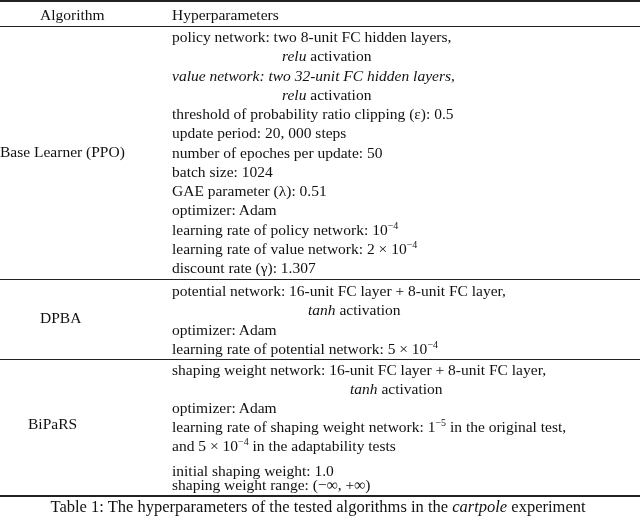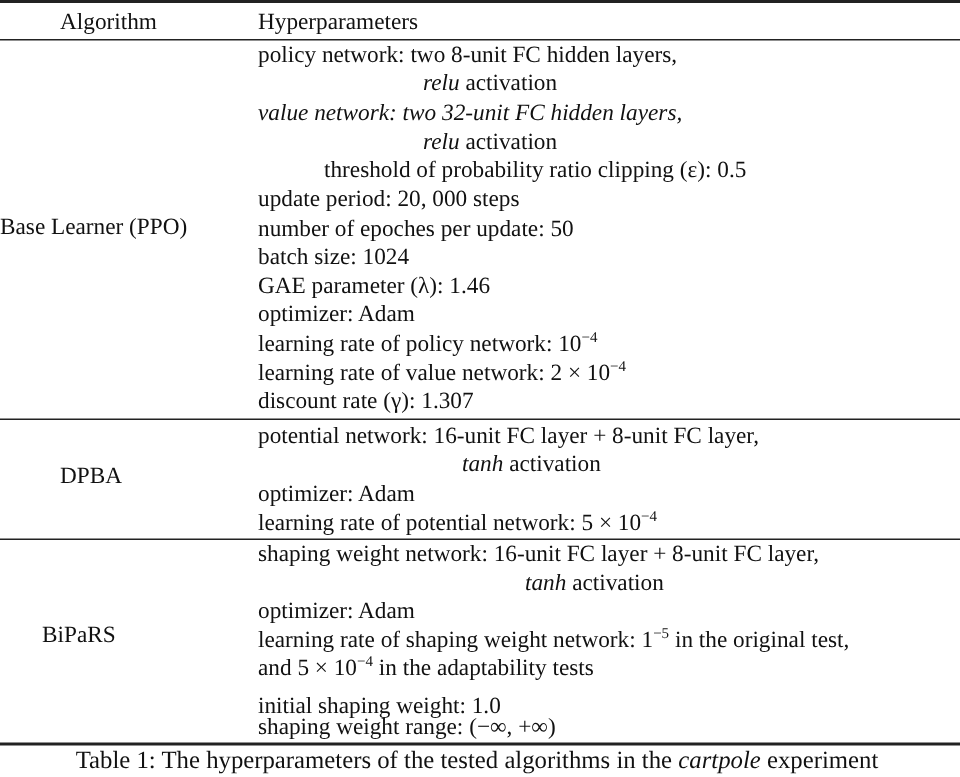--- a/index.html
+++ b/index.html
@@ -25,25 +25,25 @@
   <div class="rule thick" style="top:0px;"></div>
   <div class="hdr" style="left:40px;">Algorithm</div>
   <div class="hdr" style="left:172px;">Hyperparameters</div>
   <div class="rule thin" style="top:26px;"></div>
 
   <div class="alg" style="top:143px;">Base Learner (PPO)</div>
   <div class="line" style="top:27px;">policy network: two 8-unit FC hidden layers,</div>
   <div class="line indent1" style="top:46px;"><i>relu</i><span> activation</span></div>
   <div class="line" style="top:66px;font-style:italic;">value network: two 32-unit FC hidden layers,</div>
   <div class="line indent1" style="top:85px;"><i>relu</i><span> activation</span></div>
-  <div class="line" style="top:104px;margin-left:44px;">threshold of probability ratio clipping (ε): 0.5</div>
+  <div class="line" style="top:104px;">threshold of probability ratio clipping (ε): 0.5</div>
   <div class="line" style="top:123px;">update period: 20, 000 steps</div>
   <div class="line" style="top:143px;">number of epoches per update: 50</div>
   <div class="line" style="top:162px;">batch size: 1024</div>
-  <div class="line" style="top:181px;">GAE parameter (λ): 1.46</div>
+  <div class="line" style="top:181px;">GAE parameter (λ): 0.51</div>
   <div class="line" style="top:200px;">optimizer: Adam</div>
   <div class="line" style="top:220px;"><span>learning rate of policy network: 10</span><sup>−4</sup></div>
   <div class="line" style="top:239px;"><span>learning rate of value network: 2 × 10</span><sup>−4</sup></div>
   <div class="line" style="top:258px;">discount rate (γ): 1.307</div>
   <div class="rule thin" style="top:279px;"></div>
 
   <div class="alg" style="top:309px;padding-left:40px;">DPBA</div>
   <div class="line" style="top:281px;">potential network: 16-unit FC layer + 8-unit FC layer,</div>
   <div class="line indent3" style="top:300px;"><i>tanh</i><span> activation</span></div>
   <div class="line" style="top:320px;">optimizer: Adam</div>

